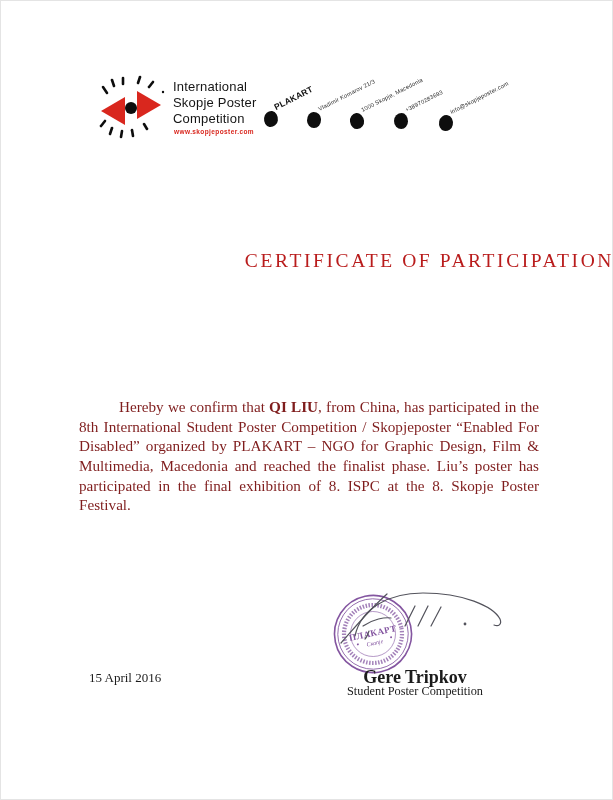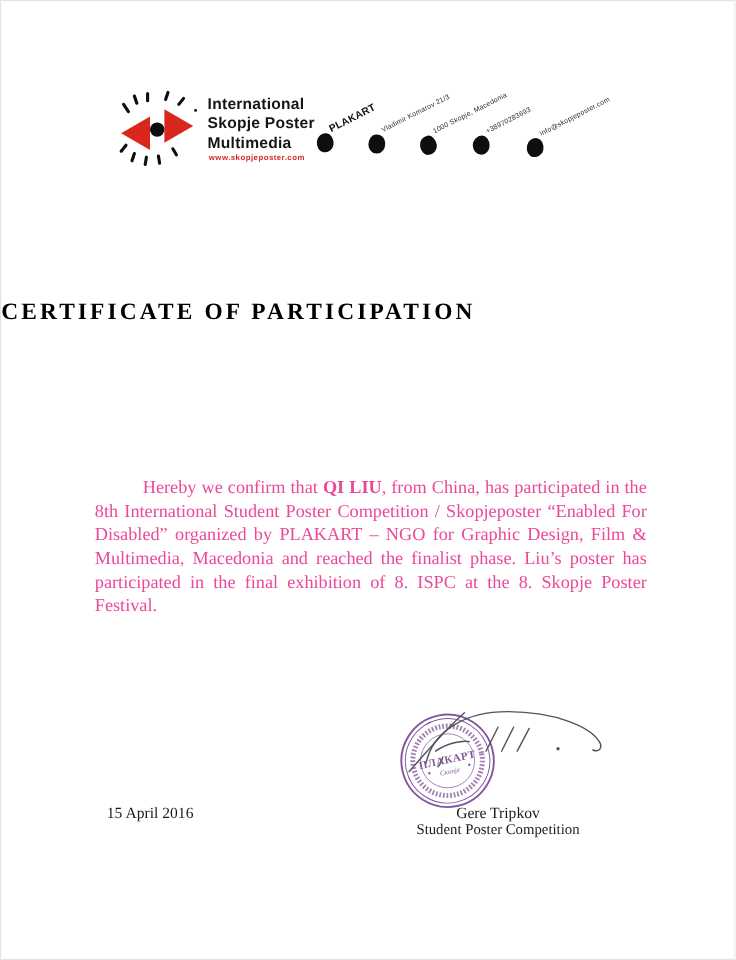--- a/index.html
+++ b/index.html
@@ -11,21 +11,21 @@
     box-sizing:border-box;
     overflow:hidden;
     font-family:"Liberation Serif", serif;
     color:#1c1c1c;
   }
   
   .logo-icon{position:absolute;left:96px;top:74px;width:70px;height:70px;}
   .logo-text{
     position:absolute;left:172px;top:78px;
     font-family:"Liberation Sans", sans-serif;
-    font-weight:bold;font-size:13px;line-height:16px;
+    font-weight:normal;font-size:13px;line-height:16px;
     color:#151515;letter-spacing:.2px;
   }
   .logo-url{
     position:absolute;left:173px;top:127px;
     font-family:"Liberation Sans", sans-serif;
     font-size:6.5px;font-weight:bold;color:#d9271e;letter-spacing:.4px;
   }
   
   .contact{position:absolute;width:16px;height:18px;}
   .blob{
@@ -37,40 +37,40 @@
   .contact .label{
     position:absolute;left:13px;top:-4px;
     transform:rotate(-27deg);transform-origin:0 100%;
     font-family:"Liberation Sans", sans-serif;
     font-size:5.8px;color:#2a2a2a;white-space:nowrap;letter-spacing:.2px;
   }
   .contact .label.brand{font-size:8.5px;font-weight:bold;color:#111;top:-7px;}
   
   .cert-title{
     position:absolute;left:0;top:249px;width:613px;
-    text-align:left;font-weight:bold;
-    font-size:19.5px;letter-spacing:2.6px;color:#000000;
+    text-align:right;font-weight:normal;
+    font-size:19.5px;letter-spacing:2.6px;color:#b91c1c;
   }
   
   .cert-body{
     position:absolute;left:78px;top:381px;width:460px;
     font-size:15.2px;line-height:19.6px;text-align:justify;
-    color:#ec4899;
+    color:#7f1d1d;
   }
   .cert-body .indent{display:inline-block;width:40px;}
   .cert-body b{font-weight:bold;}
   
   .stamp{position:absolute;left:331px;top:592px;width:82px;height:82px;transform:rotate(-12deg);opacity:.92;}
   .signature{position:absolute;left:330px;top:585px;width:180px;height:70px;}
   
   .sig-block{
     position:absolute;left:298px;top:669px;width:232px;
     text-align:center;color:#1b1b1b;
   }
-  .sig-name{font-size:13px;line-height:15px;}
+  .sig-name{font-size:18px;line-height:15px;font-weight:bold;}
   .sig-line{font-size:12.3px;line-height:13.5px;}
   
   .doc-date{position:absolute;left:88px;top:669px;font-size:13px;color:#1b1b1b;}
 </style>
 </head>
 <body>
 
 <div class="page">
 
   <svg class="logo-icon" viewBox="0 0 70 70">
@@ -88,21 +88,21 @@
       <line x1="25" y1="56" x2="24" y2="62"></line>
       <line x1="35" y1="55" x2="36" y2="61"></line>
       <line x1="47" y1="49" x2="50" y2="54"></line>
     </g>
     <circle cx="66" cy="17" r="1.2" fill="#0d0d0d"></circle>
   </svg>
 
   <div class="logo-text">
     <div>International</div>
     <div>Skopje Poster</div>
-    <div>Multimedia</div>
+    <div>Competition</div>
   </div>
   <div class="logo-url">www.skopjeposter.com</div>
 
   <div class="contact" style="left:263px;top:108px;">
     <span class="blob" style="transform:rotate(6deg);"></span>
     <span class="label brand">PLAKART</span>
   </div>
   <div class="contact" style="left:306px;top:109px;">
     <span class="blob" style="border-radius:46% 54% 50% 50%/55% 45% 52% 48%;"></span>
     <span class="label">Vladimir Komarov 21/3</span>

